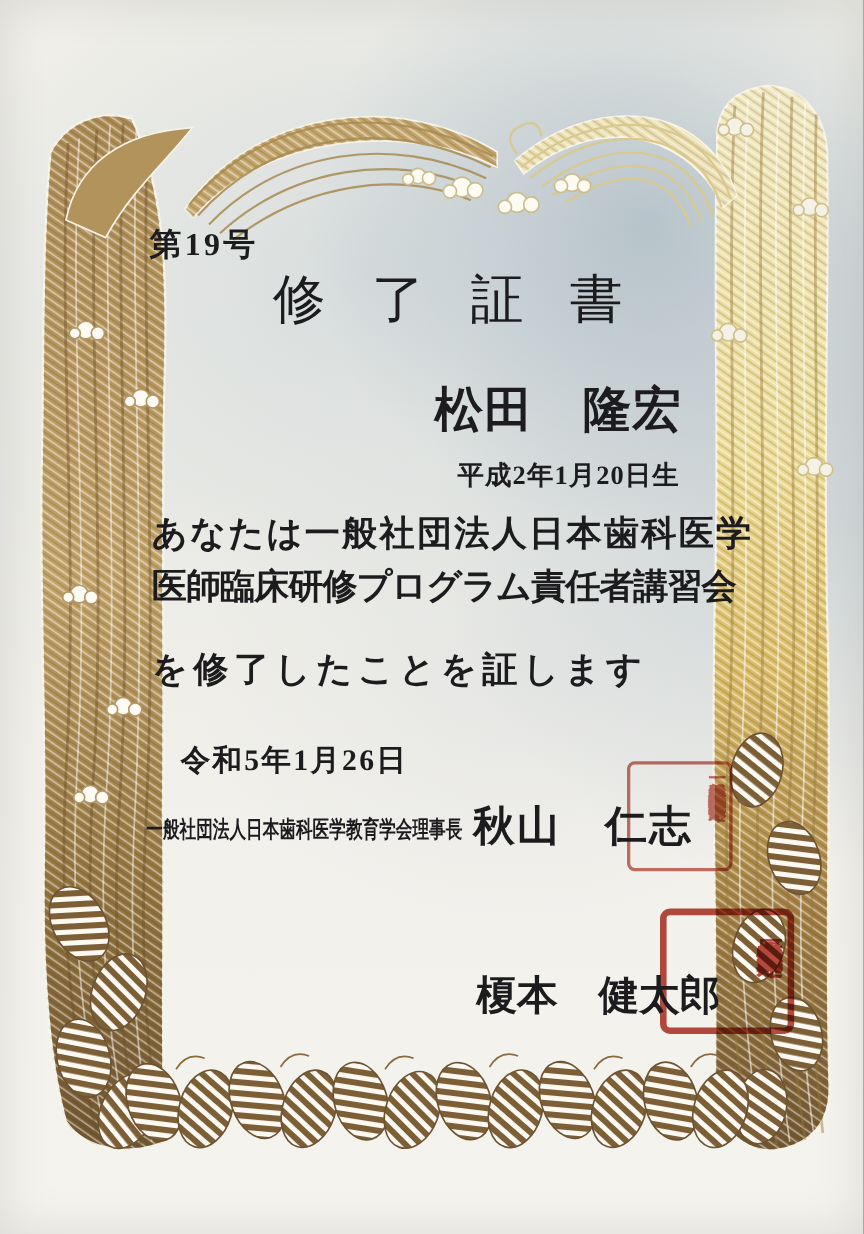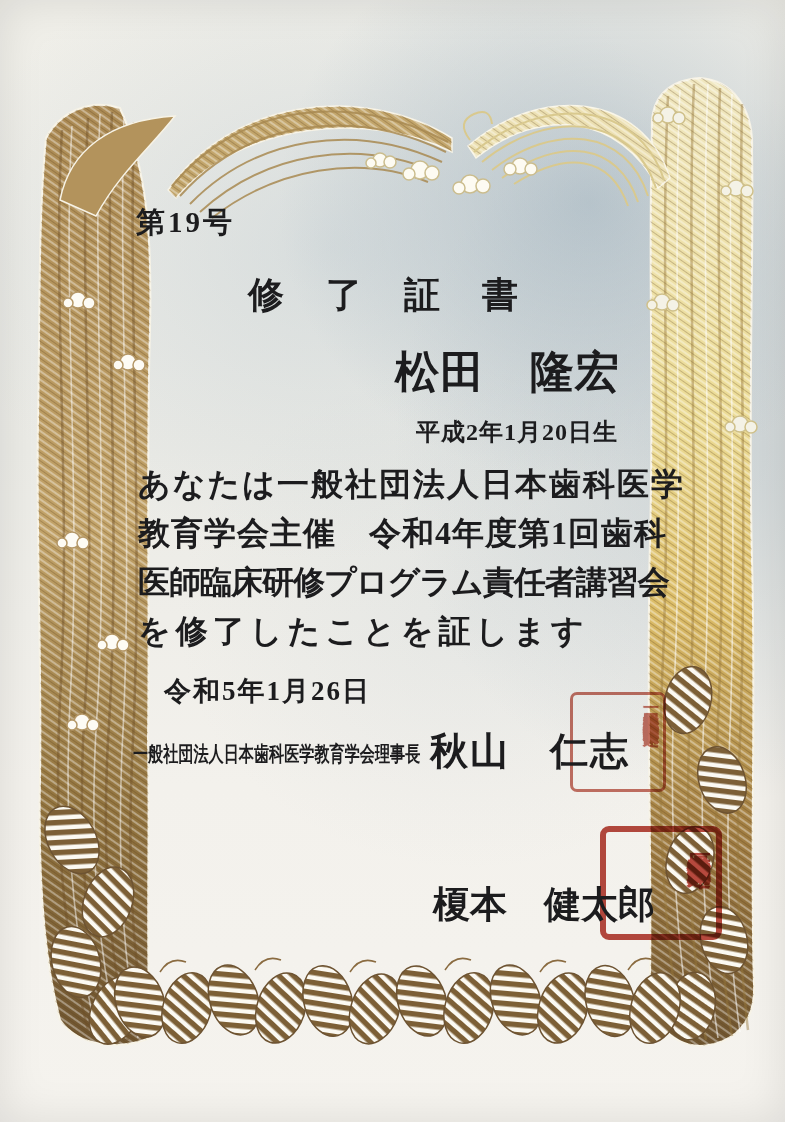--- a/index.html
+++ b/index.html
@@ -12,29 +12,29 @@
       radial-gradient(55% 35% at 75% 18%, rgba(140,163,180,.50), transparent 72%),
       radial-gradient(60% 45% at 92% 40%, rgba(150,170,185,.35), transparent 70%),
       radial-gradient(70% 40% at 42% 22%, rgba(170,188,200,.32), transparent 70%),
       radial-gradient(50% 30% at 60% 55%, rgba(185,198,206,.18), transparent 75%),
       linear-gradient(180deg,#f0efe9 0%,#ebebe6 40%,#f3f1ec 70%,#f5f3ee 100%);
     box-shadow: inset 0 0 45px rgba(0,0,0,.10);
   }
   #border-art{position:absolute;left:0;top:0;z-index:1;}
   .txt{position:absolute;z-index:3;color:#1c1c1e;}
   #cert-number{left:136px;top:203px;font-size:29px;letter-spacing:3px;font-weight:600;}
-  #cert-title{left:248px;top:271px;font-size:36px;letter-spacing:42px;font-weight:700;white-space:nowrap;}
+  #cert-title{left:248px;top:240px;font-size:48px;letter-spacing:42px;font-weight:400;white-space:nowrap;}
   #recipient-name{left:395px;top:343px;font-size:44px;letter-spacing:1px;font-weight:700;white-space:nowrap;}
   #birth-date{left:416px;top:416px;font-size:24px;letter-spacing:1px;font-weight:600;white-space:nowrap;}
   #body-text{left:138px;top:460px;width:545px;font-weight:600;}
   #body-text .bline{font-size:32px;line-height:49px;white-space:nowrap;}
   .l1{letter-spacing:2px;}
   .l2{letter-spacing:1px;}
   .l3{letter-spacing:-1px;}
-  .l4{letter-spacing:5px;}
+  .l4{letter-spacing:5px;margin-top:26px;}
   #issue-date{left:164px;top:673px;font-size:27px;letter-spacing:2px;font-weight:600;white-space:nowrap;}
   #issuer1-title{left:133px;top:740px;font-size:21px;font-weight:700;white-space:nowrap;
     transform:scaleX(.72);transform-origin:left center;}
   #issuer1-name{left:430px;top:726px;font-size:38px;letter-spacing:2px;font-weight:700;white-space:nowrap;}
   #issuer2-title{left:137px;top:864px;font-size:27px;letter-spacing:5px;font-weight:600;white-space:nowrap;}
   #issuer2-name{left:433px;top:880px;font-size:37px;letter-spacing:0px;font-weight:600;white-space:nowrap;}
   .seal{
     position:absolute;z-index:2;
     writing-mode:vertical-rl;
     text-orientation:upright;
@@ -282,21 +282,20 @@
   <div class="txt" id="cert-number">第19号</div>
 
   <div class="txt" id="cert-title">修了証書</div>
 
   <div class="txt" id="recipient-name">松田　隆宏</div>
 
   <div class="txt" id="birth-date">平成2年1月20日生</div>
 
   <div class="txt" id="body-text">
     <div class="bline l1">あなたは一般社団法人日本歯科医学</div>
-    <div class="bline l2">教育学会主催　令和4年度第1回歯科</div>
     <div class="bline l3">医師臨床研修プログラム責任者講習会</div>
     <div class="bline l4">を修了したことを証します</div>
   </div>
 
   <div class="txt" id="issue-date">令和5年1月26日</div>
 
   <div class="txt" id="issuer1-title">一般社団法人日本歯科医学教育学会理事長</div>
   <div class="txt" id="issuer1-name">秋山　仁志</div>
 
   <div class="txt" id="issuer2-name">榎本　健太郎</div>

